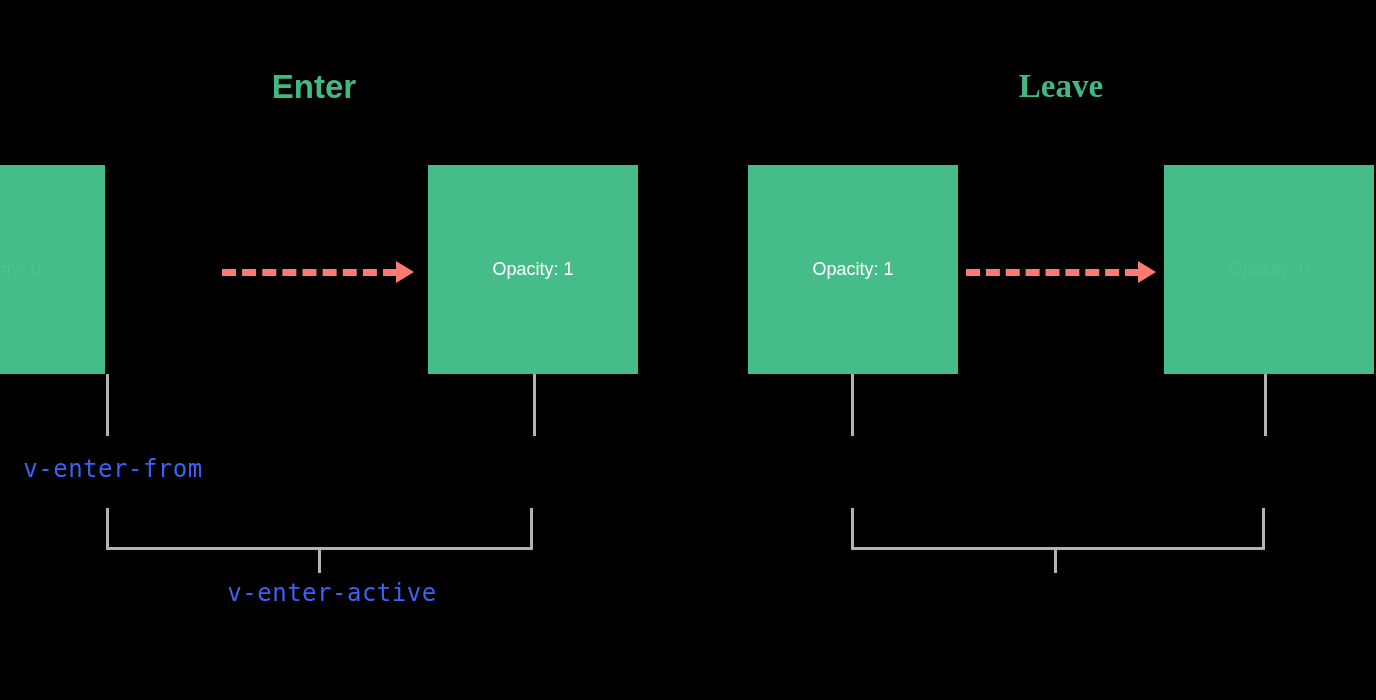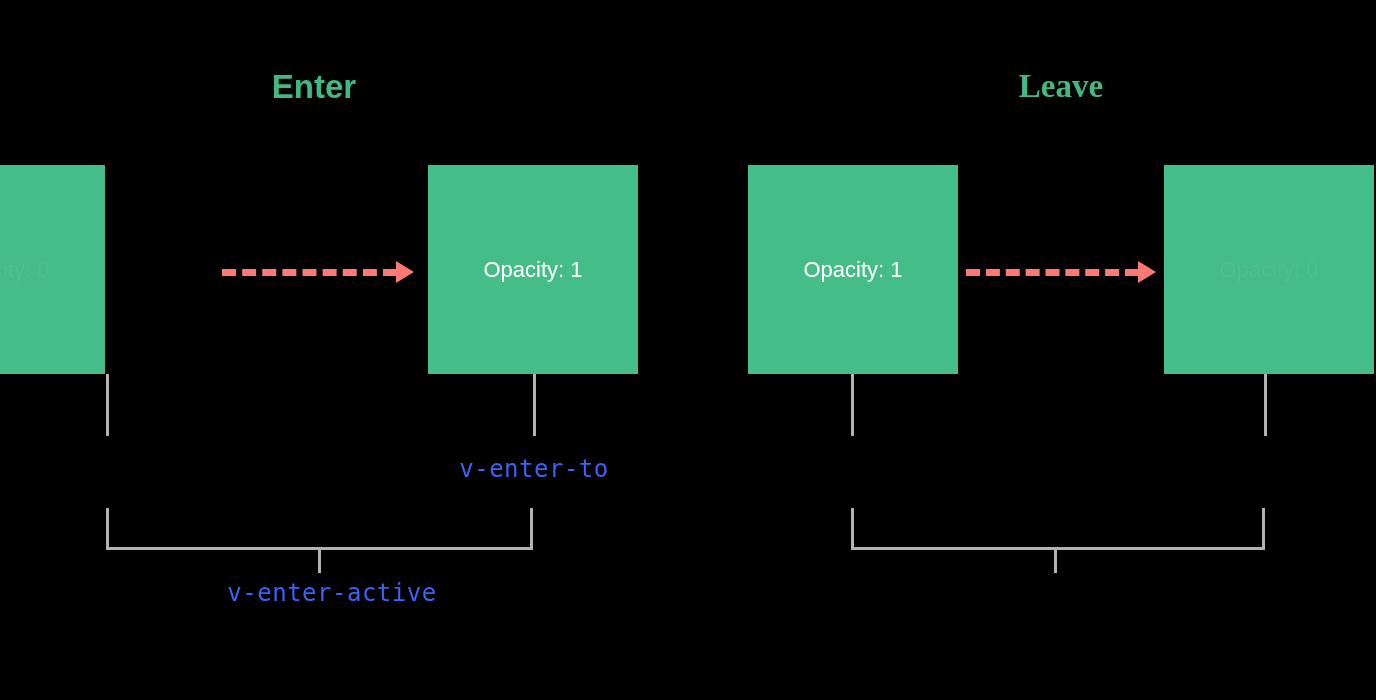--- a/index.html
+++ b/index.html
@@ -38,21 +38,21 @@
     position: absolute;
     top: 165px;
     width: 210px;
     height: 209px;
     background: #45bd88;
     display: flex;
     align-items: center;
     justify-content: center;
   }
   .box-label {
-    font-size: 22px;
+    font-size: 18px;
     color: #ffffff;
     white-space: nowrap;
     font-family: "Liberation Sans", sans-serif;
   }
   .box.faded .box-label {
     color: rgba(255,255,255,0.06);
   }
 
   
   .arrow {
@@ -118,21 +118,21 @@
   </div>
 
   <div class="arrow" style="left:222px; width:192px;">
     <div class="shaft"></div>
     <div class="head"></div>
   </div>
 
   <div class="vline" style="left:106px; top:374px; height:62px;"></div>
   <div class="vline" style="left:533px; top:374px; height:62px;"></div>
 
-  <div class="class-label" style="left:534px; top:455px;">v-enter-to</div>
+  <div class="class-label" style="left:113px; top:455px;">v-enter-from</div>
 
   <div class="vline" style="left:106px; top:508px; height:42px;"></div>
   <div class="vline" style="left:530px; top:508px; height:42px;"></div>
   <div class="hline" style="left:106px; top:547px; width:427px;"></div>
   <div class="vline" style="left:318px; top:547px; height:26px;"></div>
 
   <div class="class-label active-label" style="left:326px; top:579px;margin-left:6px;">v-enter-active</div>
 
   <div class="section-title" style="left:1061px;font-family:Liberation Serif, serif;">Leave</div>
 

